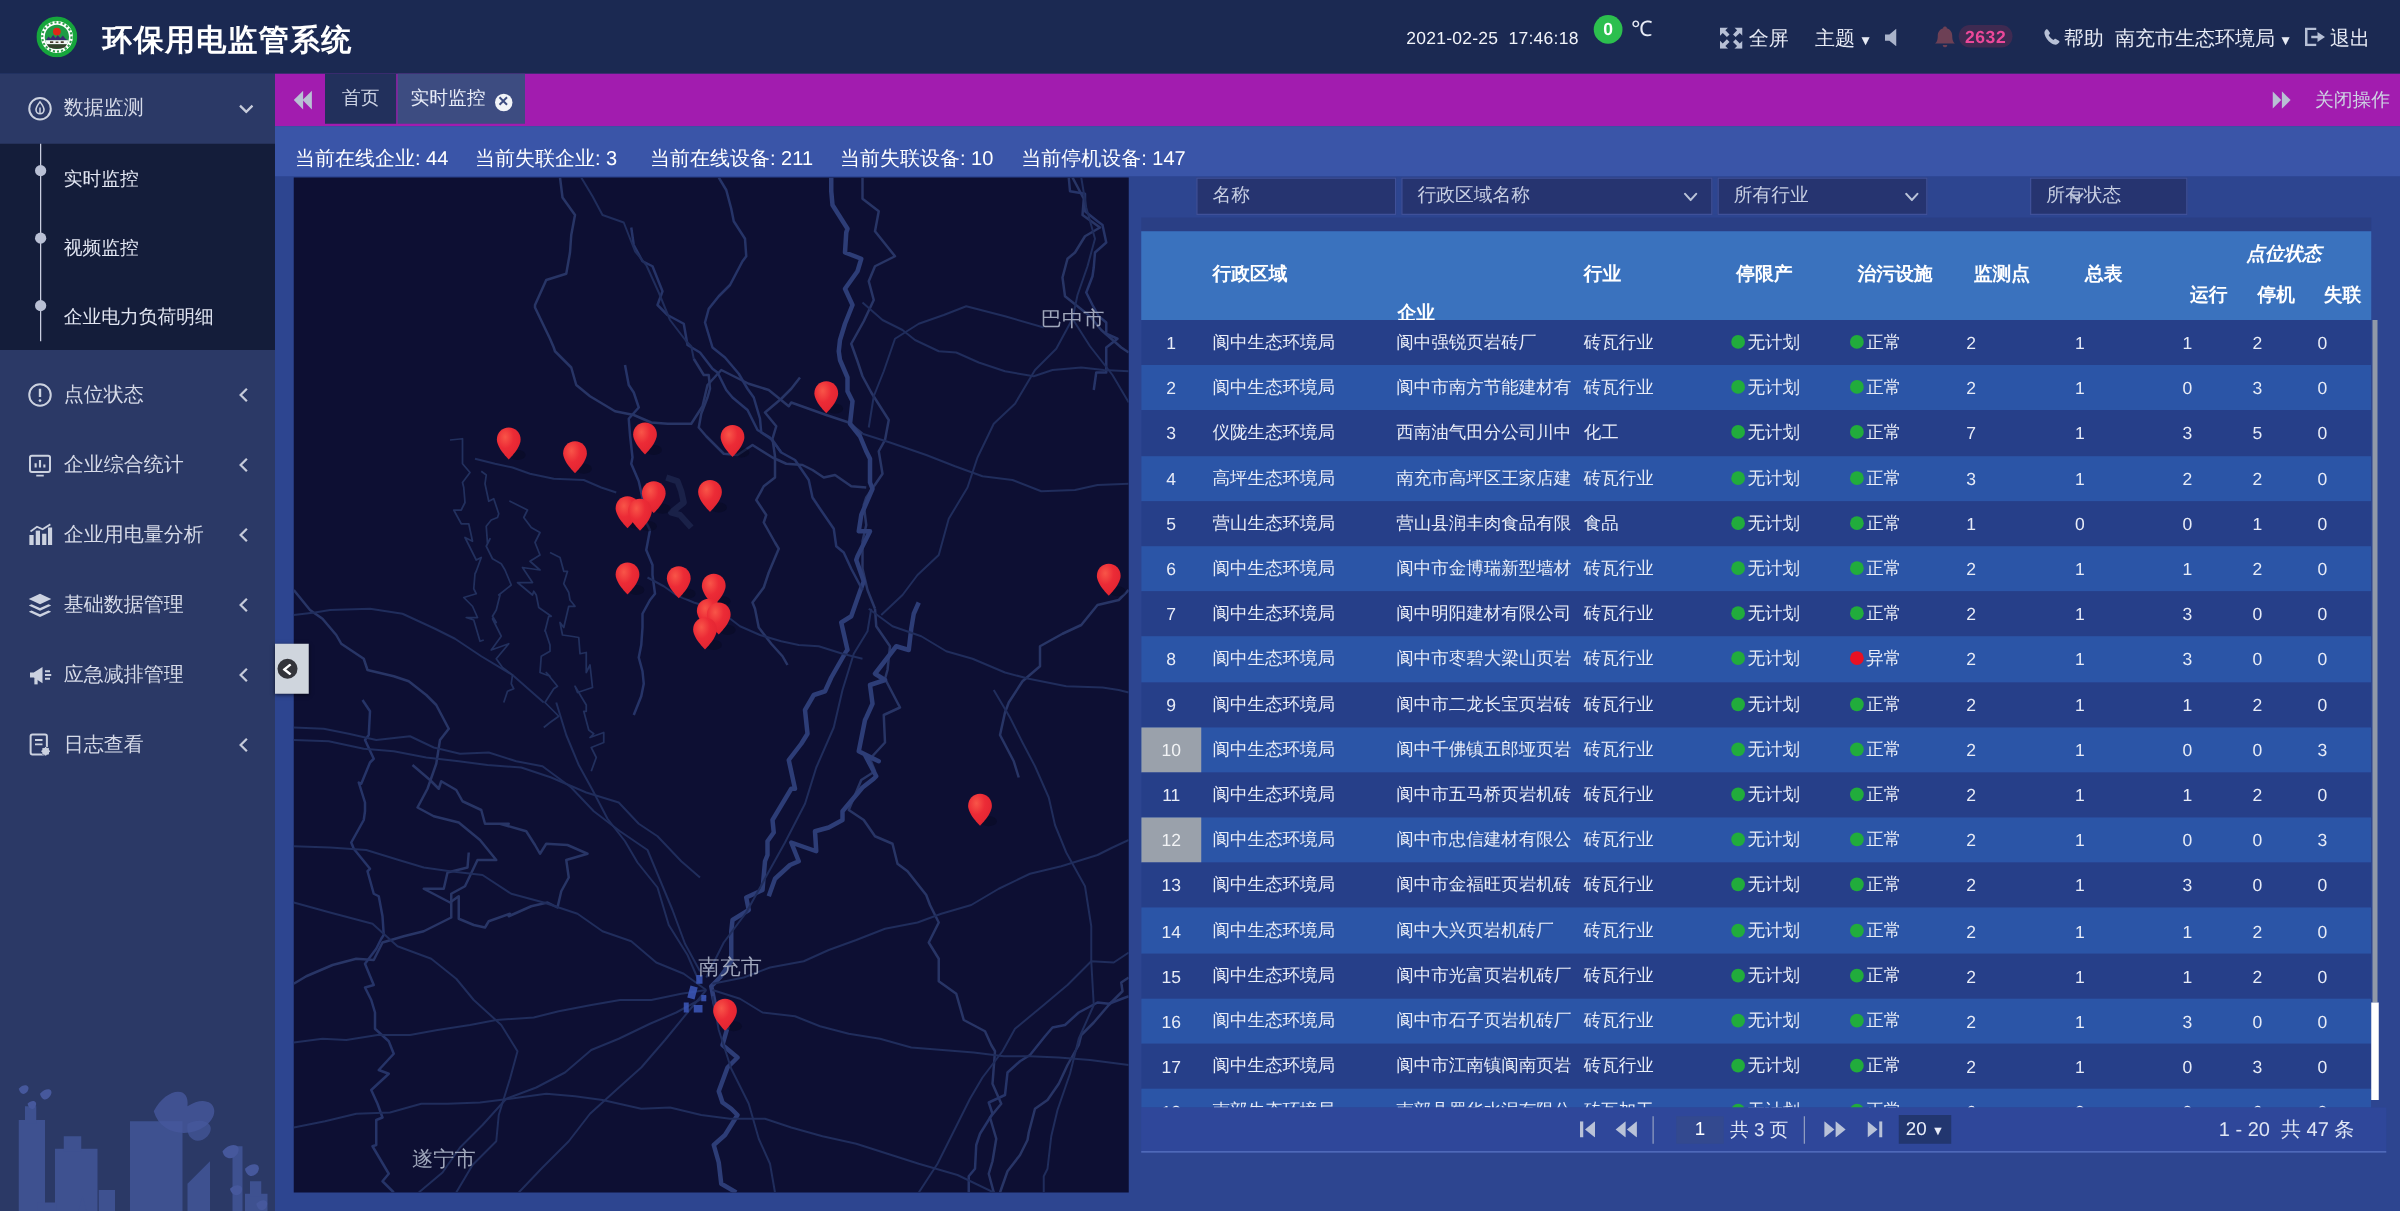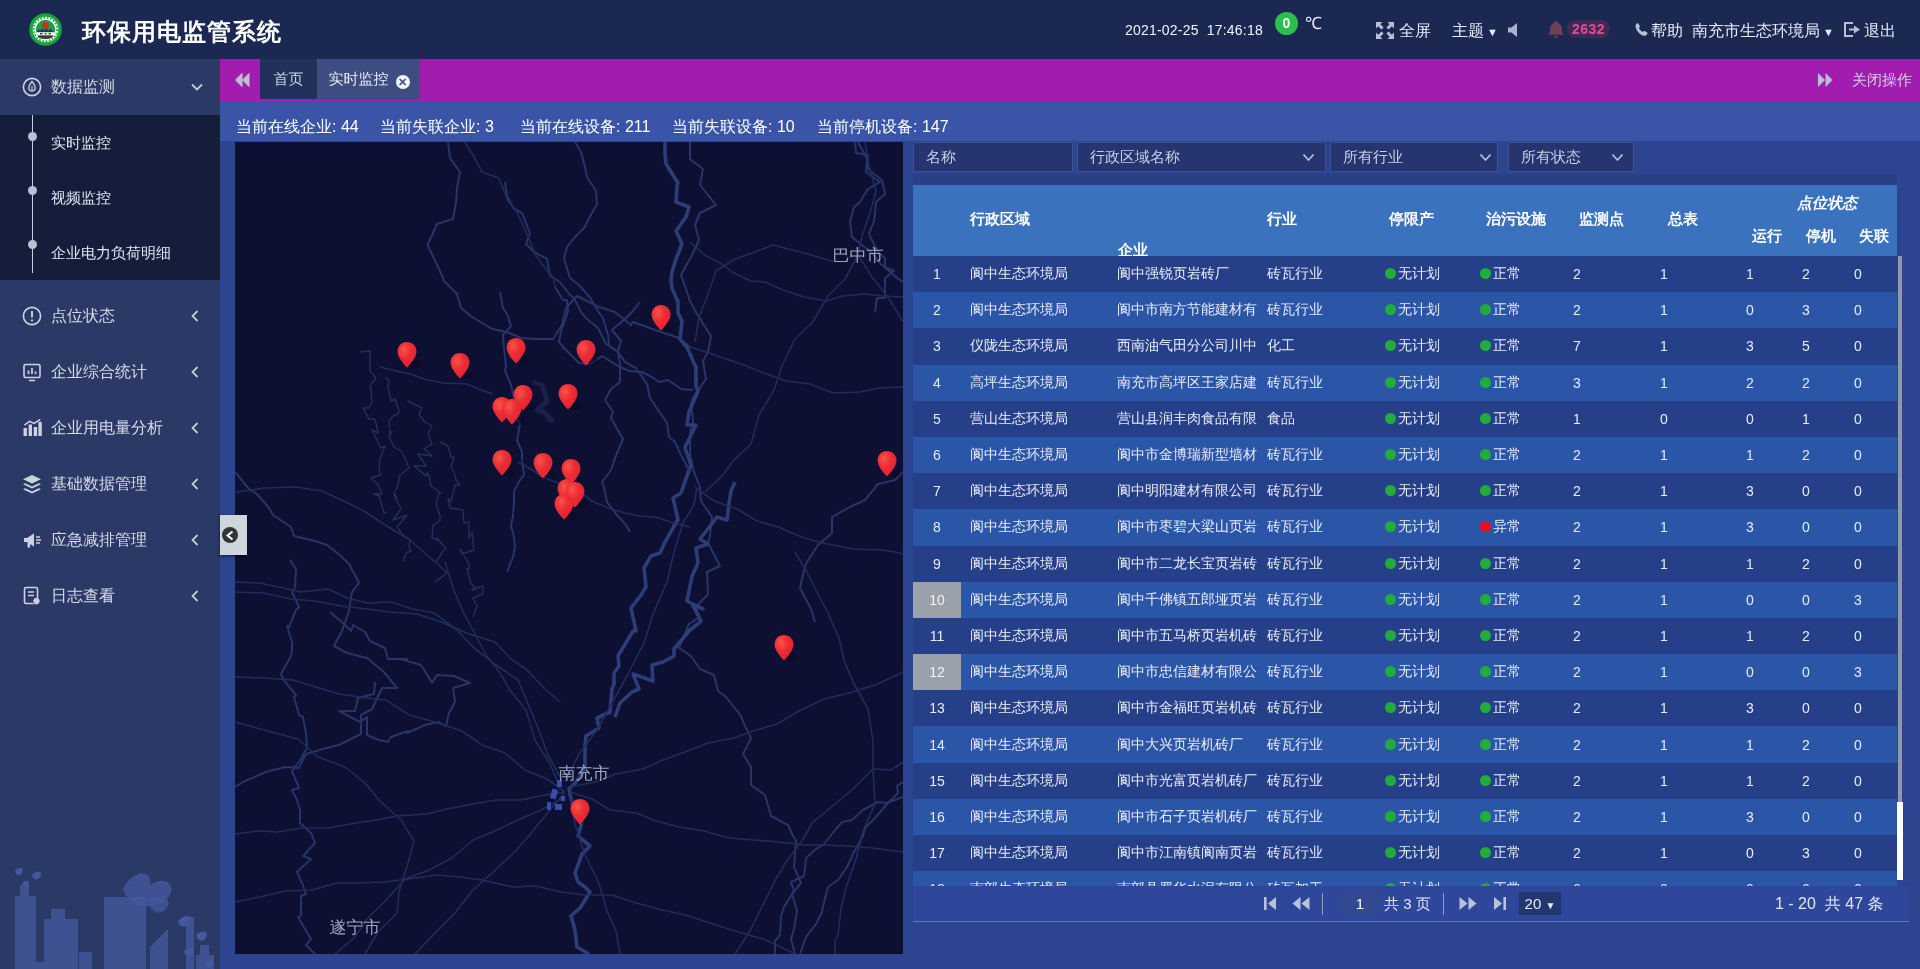--- a/index.html
+++ b/index.html
@@ -1,18 +1,18 @@
 <!DOCTYPE html>
 <html><head>
 <meta charset="utf-8">
 <style>
 * { margin:0; padding:0; box-sizing:border-box; }
 html,body { width:1920px; height:969px; overflow:hidden; font-family:"Liberation Sans",sans-serif; background:#2d4590; }
 .abs { position:absolute; }
-#stage { position:relative; width:1920px; height:771px; }
+#stage { position:relative; width:1920px; height:771px;padding-left:44px; }
 
 
 #header { left:0; top:0; width:1920px; height:59px; background:#1b2952; color:#fff; }
 #title { left:82px; top:16px; font-size:24px; font-weight:bold; letter-spacing:1px; }
 #hdatetime { left:1125px; top:22px; font-size:14px; color:#f2f4fa; letter-spacing:0.2px; }
 .hitem { color:#e8ebf5; font-size:16px; top:21px; }
 
 
 #sidebar { left:0; top:59px; width:220px; height:910px; background:#2b3966; overflow:hidden; }
 .m-item { position:absolute; left:0; width:220px; height:56px; color:#d6dae8; font-size:16px; }
@@ -378,21 +378,21 @@
   <div class="abs" id="filterrow">
     <div class="ffield" style="left:913px;width:160px;">名称</div>
     <div class="ffield" style="left:1077px;width:249px;">行政区域名称</div>
     <svg class="fchev" style="left:1303px;" viewBox="0 0 11 7">
         <path d="M0.5 0.5 L5.5 6 L10.5 0.5" fill="none" stroke="#b9c2d8" stroke-width="1.6"></path>
       </svg>
     <div class="ffield" style="left:1330px;width:168px;">所有行业</div>
     <svg class="fchev" style="left:1480px;" viewBox="0 0 11 7">
         <path d="M0.5 0.5 L5.5 6 L10.5 0.5" fill="none" stroke="#b9c2d8" stroke-width="1.6"></path>
       </svg>
-    <div class="ffield" style="left:1508px;width:126px;">所有状态</div>
+    <div class="ffield" style="left:1580px;width:126px;">所有状态</div>
     <svg class="fchev" style="left:1612px;" viewBox="0 0 11 7">
         <path d="M0.5 0.5 L5.5 6 L10.5 0.5" fill="none" stroke="#b9c2d8" stroke-width="1.6"></path>
       </svg>
   </div>
   <div class="abs" style="left:913px;top:174px;width:984px;height:11px;background:#2a3f85;"></div>
   <div class="abs" id="thead">
     <span class="th" style="left:57px;top:25px;">行政区域</span>
     <span class="th" style="left:205px;top:25px;margin-top:31px;">企业</span>
     <span class="th" style="left:354px;top:25px;">行业</span>
     <span class="th" style="left:476px;top:25px;">停限产</span>

